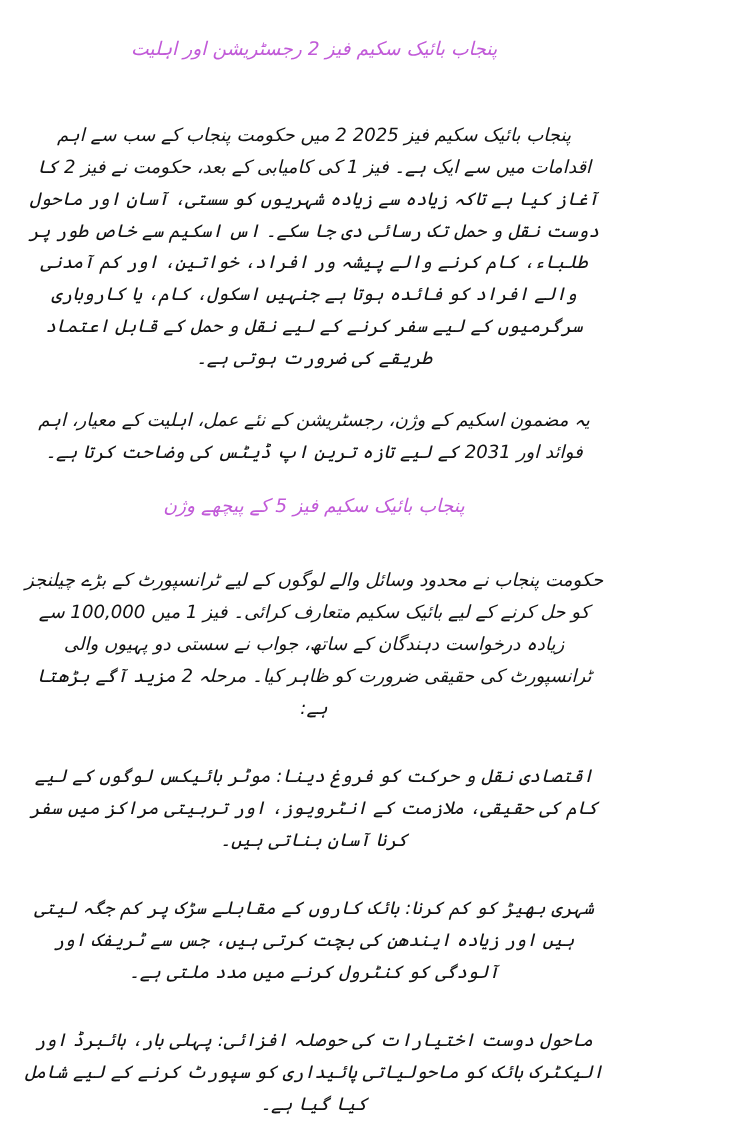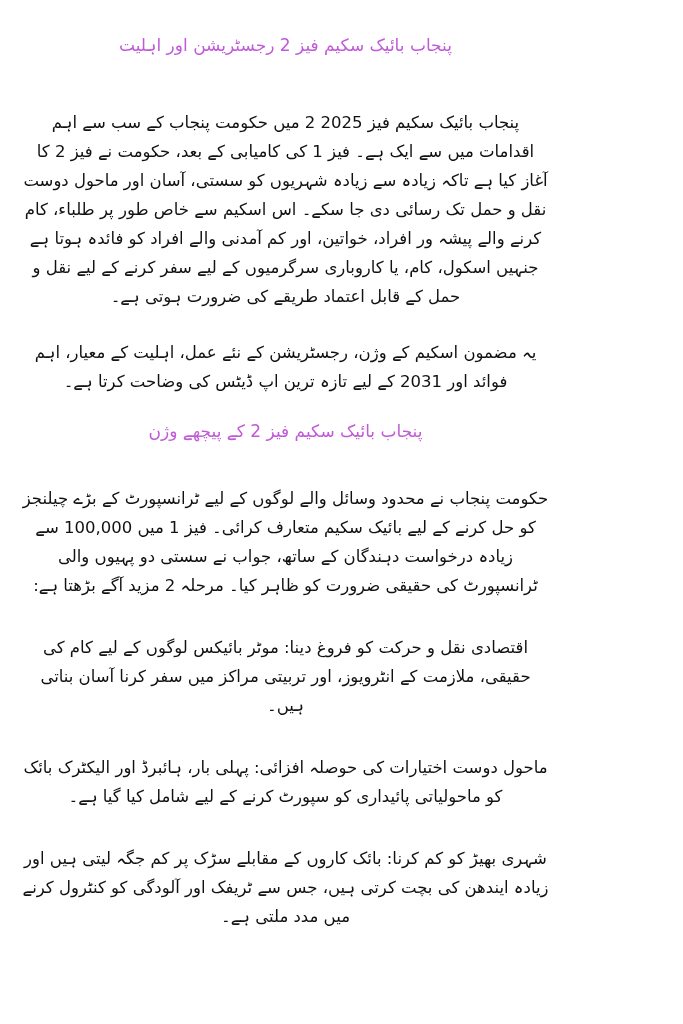--- a/index.html
+++ b/index.html
@@ -13,20 +13,21 @@
       overflow: hidden;
       position: relative;
       font-family: "DejaVu Sans", sans-serif;
       color: #111111;
     }
     .page {
       direction: rtl;
       padding: 0 22px;
       box-sizing: border-box;
       width: 571px;
+      font-style: italic;
     }
     .heading {
       text-align: center;
       color: #c15ad8;
       font-size: 17px;
       line-height: 26px;
       margin: 0;
       font-weight: normal;
     }
     .h1 { padding-top: 32px; }
@@ -45,18 +46,18 @@
     .p-b3 { margin-top: 33px; }
     .p-b4 { margin-top: 33px; }
   </style>
 </head>
 <body>
 
 <div class="page">
   <h1 class="heading h1">پنجاب بائیک سکیم فیز 2 رجسٹریشن اور اہلیت</h1>
   <p class="para p-intro">پنجاب بائیک سکیم فیز 2025 2 میں حکومت پنجاب کے سب سے اہم اقدامات میں سے ایک ہے۔ فیز 1 کی کامیابی کے بعد، حکومت نے فیز 2 کا آغاز کیا ہے تاکہ زیادہ سے زیادہ شہریوں کو سستی، آسان اور ماحول دوست نقل و حمل تک رسائی دی جا سکے۔ اس اسکیم سے خاص طور پر طلباء، کام کرنے والے پیشہ ور افراد، خواتین، اور کم آمدنی والے افراد کو فائدہ ہوتا ہے جنہیں اسکول، کام، یا کاروباری سرگرمیوں کے لیے سفر کرنے کے لیے نقل و حمل کے قابل اعتماد طریقے کی ضرورت ہوتی ہے۔</p>
   <p class="para p-vision">یہ مضمون اسکیم کے وژن، رجسٹریشن کے نئے عمل، اہلیت کے معیار، اہم فوائد اور 2031 کے لیے تازہ ترین اپ ڈیٹس کی وضاحت کرتا ہے۔</p>
-  <h2 class="heading h2">پنجاب بائیک سکیم فیز 2 کے پیچھے وژن</h2>
+  <h2 class="heading h2">پنجاب بائیک سکیم فیز 5 کے پیچھے وژن</h2>
   <p class="para p-history">حکومت پنجاب نے محدود وسائل والے لوگوں کے لیے ٹرانسپورٹ کے بڑے چیلنجز کو حل کرنے کے لیے بائیک سکیم متعارف کرائی۔ فیز 1 میں 100,000 سے زیادہ درخواست دہندگان کے ساتھ، جواب نے سستی دو پہیوں والی ٹرانسپورٹ کی حقیقی ضرورت کو ظاہر کیا۔ مرحلہ 2 مزید آگے بڑھتا ہے:</p>
   <p class="para p-b1">اقتصادی نقل و حرکت کو فروغ دینا: موٹر بائیکس لوگوں کے لیے کام کی حقیقی، ملازمت کے انٹرویوز، اور تربیتی مراکز میں سفر کرنا آسان بناتی ہیں۔</p>
+  <p class="para p-b3">شہری بھیڑ کو کم کرنا: بائک کاروں کے مقابلے سڑک پر کم جگہ لیتی ہیں اور زیادہ ایندھن کی بچت کرتی ہیں، جس سے ٹریفک اور آلودگی کو کنٹرول کرنے میں مدد ملتی ہے۔</p>
   <p class="para p-b4">ماحول دوست اختیارات کی حوصلہ افزائی: پہلی بار، ہائبرڈ اور الیکٹرک بائک کو ماحولیاتی پائیداری کو سپورٹ کرنے کے لیے شامل کیا گیا ہے۔</p>
-  <p class="para p-b3">شہری بھیڑ کو کم کرنا: بائک کاروں کے مقابلے سڑک پر کم جگہ لیتی ہیں اور زیادہ ایندھن کی بچت کرتی ہیں، جس سے ٹریفک اور آلودگی کو کنٹرول کرنے میں مدد ملتی ہے۔</p>
 </div>
 
 </body></html>

